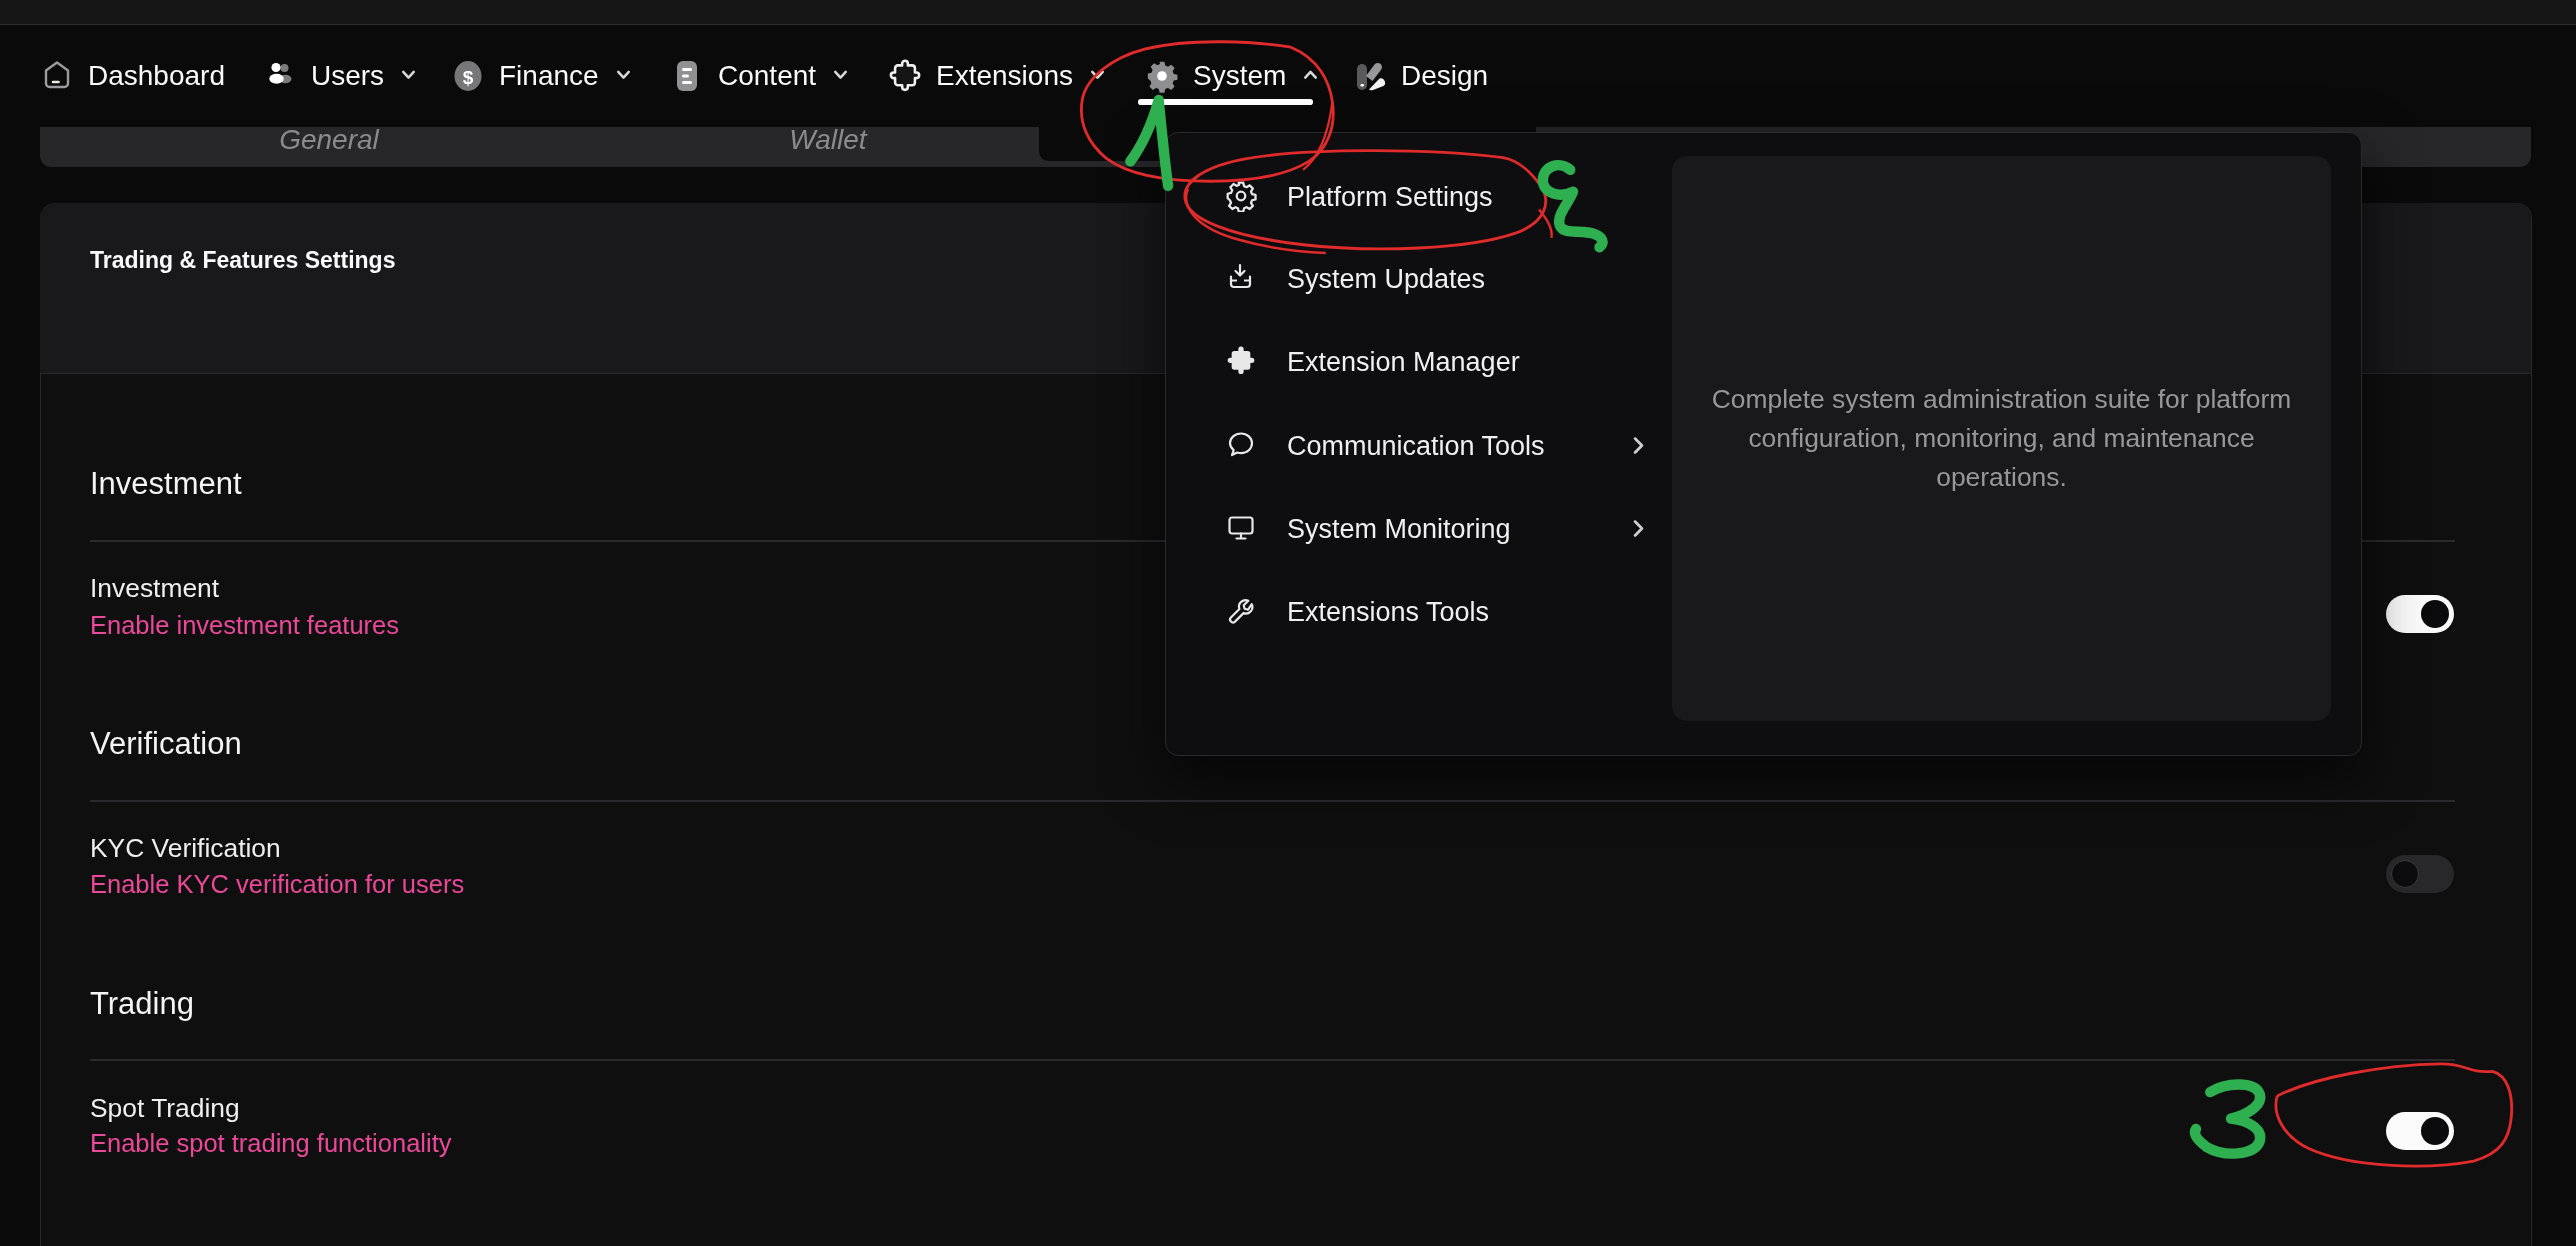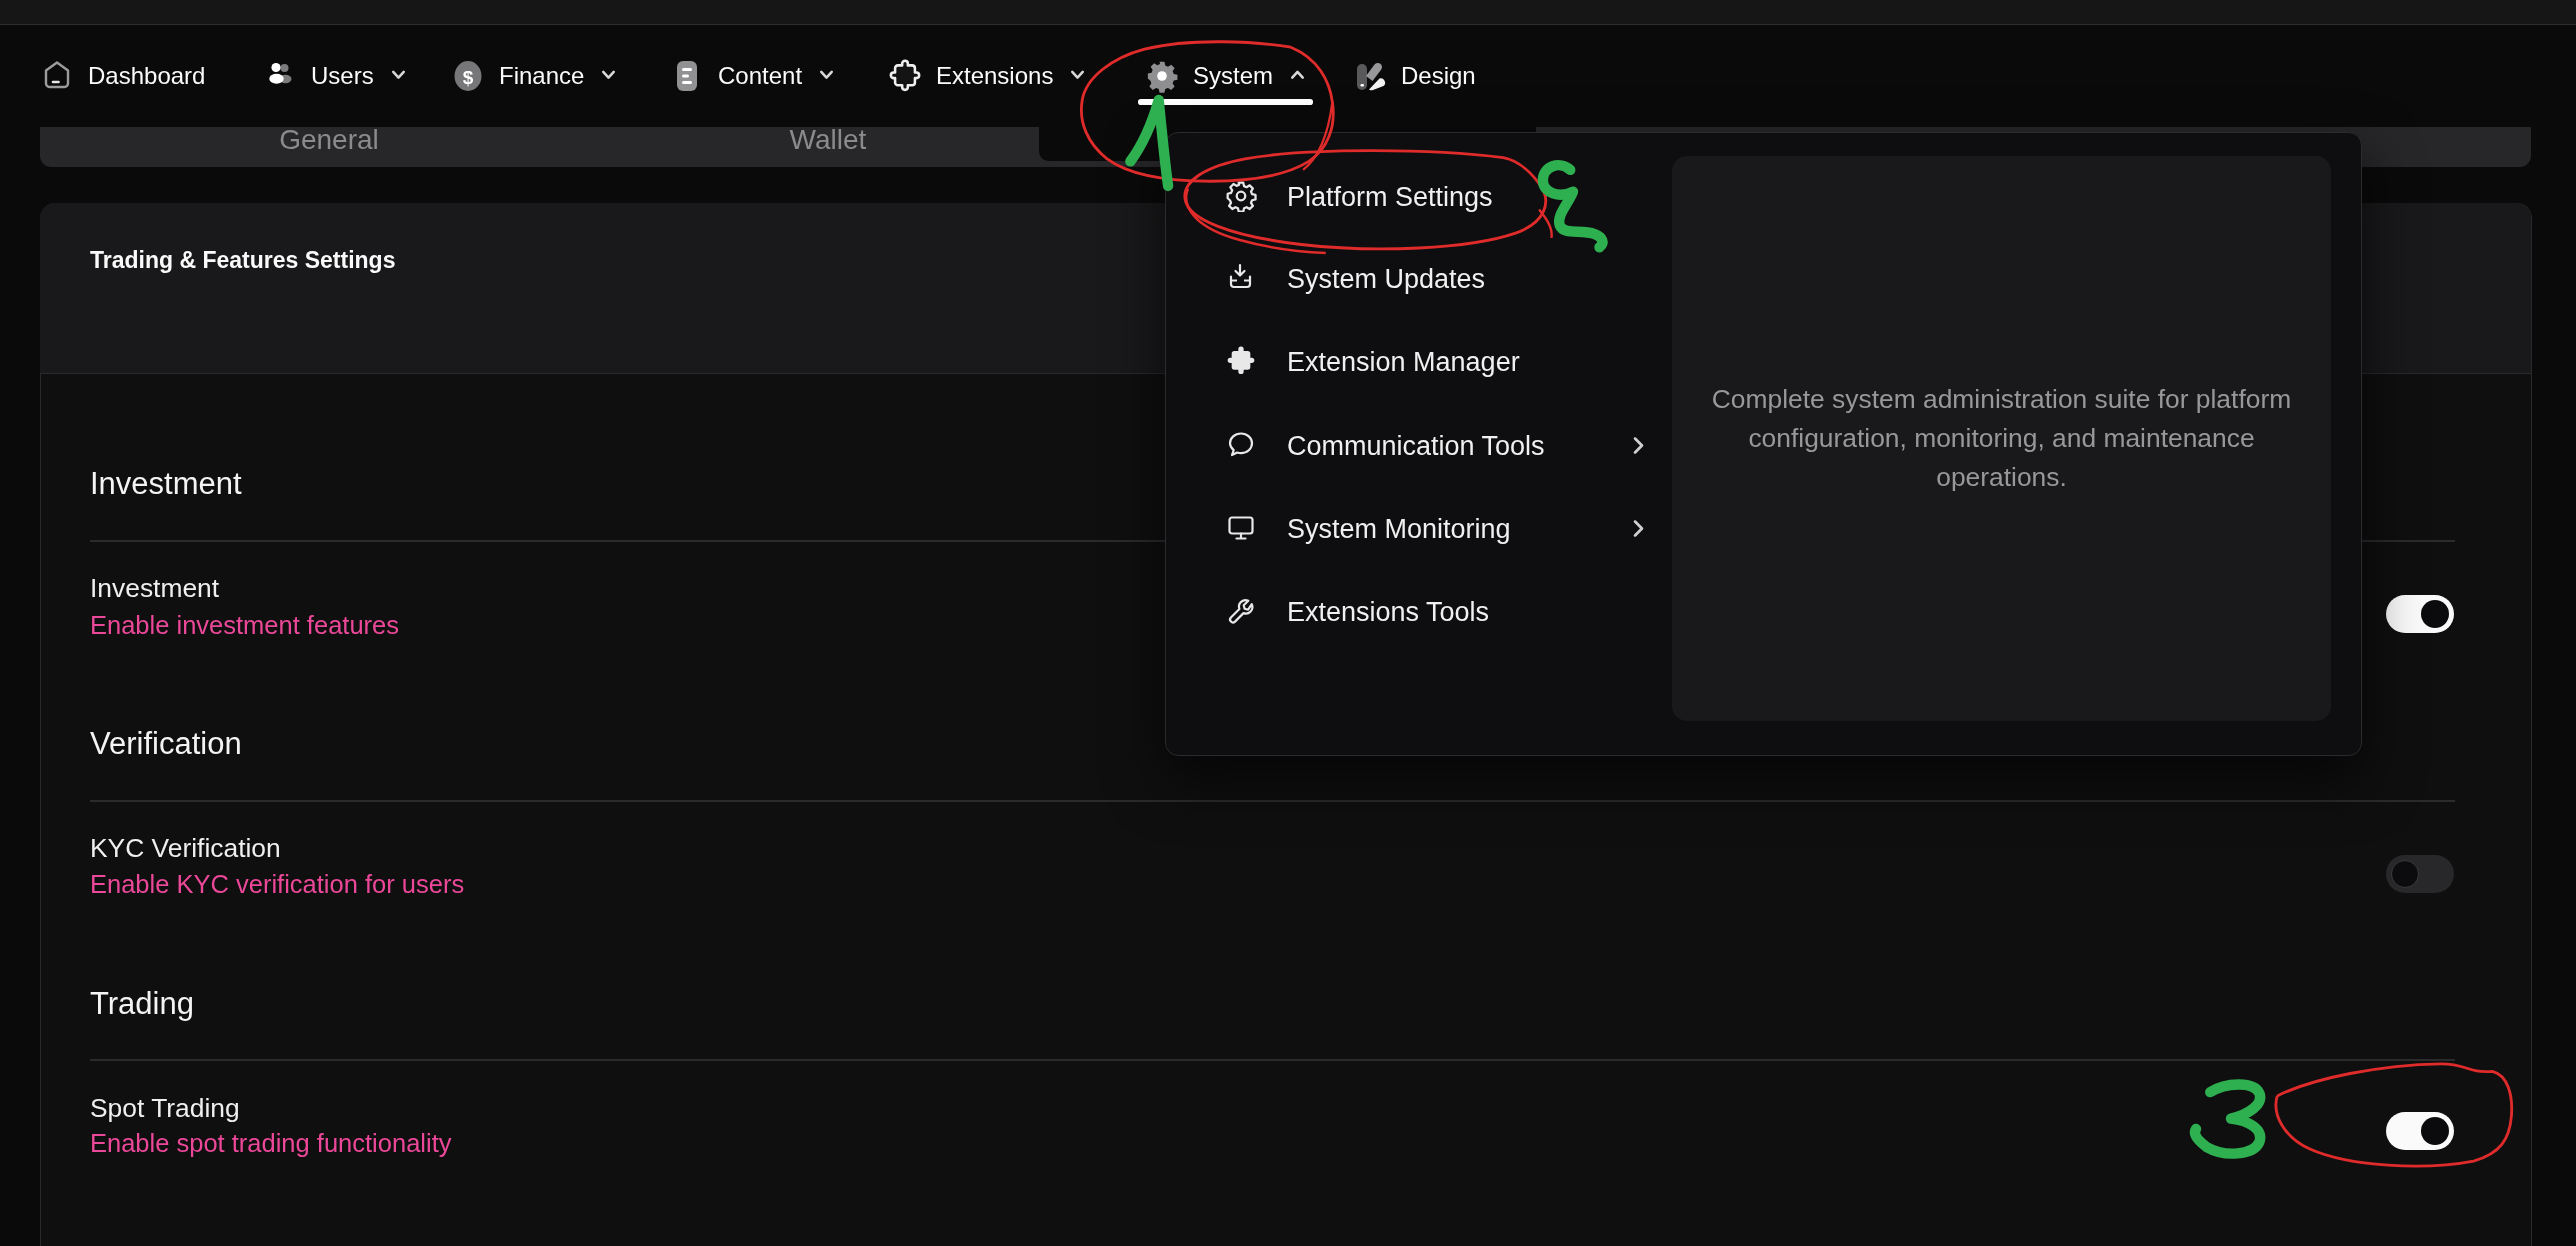--- a/index.html
+++ b/index.html
@@ -5,26 +5,26 @@
   html,body{margin:0;padding:0;background:#000;}
   #screen{position:relative;width:2576px;height:1246px;background:#0a0a0a;overflow:hidden;
           font-family:"Liberation Sans",sans-serif;color:#f2f2f2;}
 
   
   #topstrip{position:absolute;left:0;top:0;width:2576px;height:23.6px;background:#161616;border-bottom:0.9px solid #2d2d2d;z-index:40;}
 
   
   #navbar{position:absolute;left:0;top:24.6px;width:2576px;height:102px;background:#0a0a0a;z-index:40;}
   .nav-item{position:absolute;top:21px;height:60px;display:flex;align-items:center;gap:14px;cursor:pointer;}
-  .nav-item .lbl{font-size:24px;font-weight:500;color:#fafafa;white-space:nowrap;}
+  .nav-item .lbl{font-size:28px;font-weight:500;color:#fafafa;white-space:nowrap;}
   .nav-ico{display:flex;align-items:center;justify-content:center;}
   #nav-underline{position:absolute;left:1138px;top:99px;width:175px;height:5.7px;border-radius:2.8px;background:#ffffff;z-index:41;}
 
   
-  #tabbar{position:absolute;left:40px;top:110px;width:2491px;height:57px;background:#27272a;border-radius:11.3px;z-index:10;}
+  #tabbar{position:absolute;left:40px;top:110px;width:2491px;height:57px;background:#27272a;border-radius:11.3px;z-index:10;font-style:italic;}
   .tab-label{position:absolute;top:14px;transform:translateX(-50%);font-size:28px;color:#8b8b8d;white-space:nowrap;}
   #tab-active{position:absolute;left:999px;top:5.7px;width:497px;height:45px;background:#0a0a0a;border-radius:9.4px;}
 
   
   #panel{position:absolute;left:40px;top:203px;width:2490px;height:1048px;background:#0f0f10;
          border:0.9px solid #29292c;border-bottom:none;border-radius:15px 15px 0 0;z-index:5;}
   #panel-header{position:absolute;left:40px;top:203px;width:2491px;height:170px;background:#19191b;
                 border-bottom:0.9px solid #2a2a2d;border-radius:15px 15px 0 0;z-index:6;}
   #page-title{position:absolute;left:90px;top:247px;font-size:23px;font-weight:700;color:#fafafa;z-index:7;}
   #page-subtitle{position:absolute;left:90px;top:297px;font-size:26.4px;color:#9a9a9e;z-index:7;}

